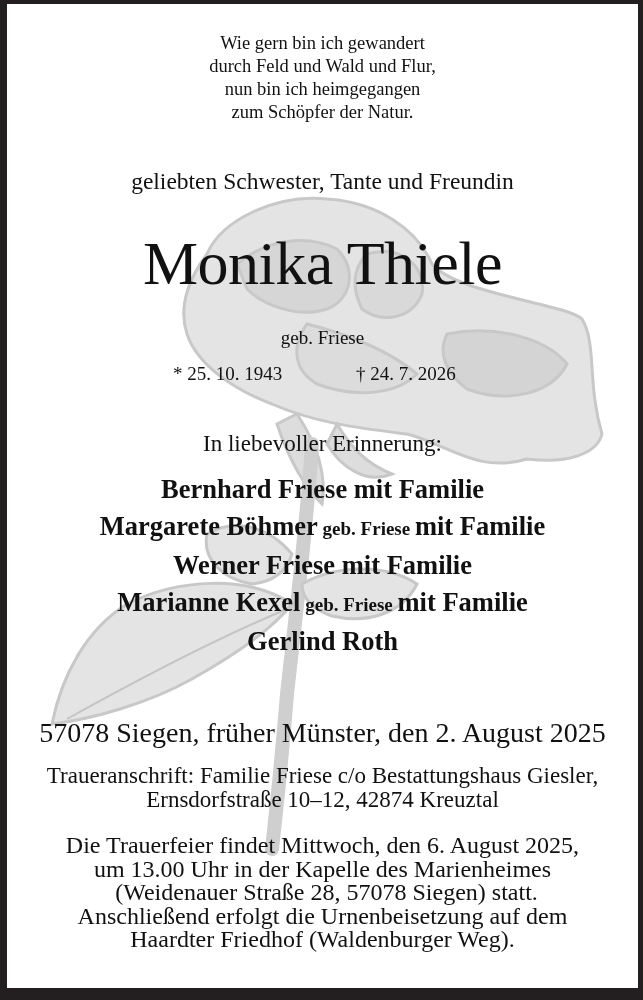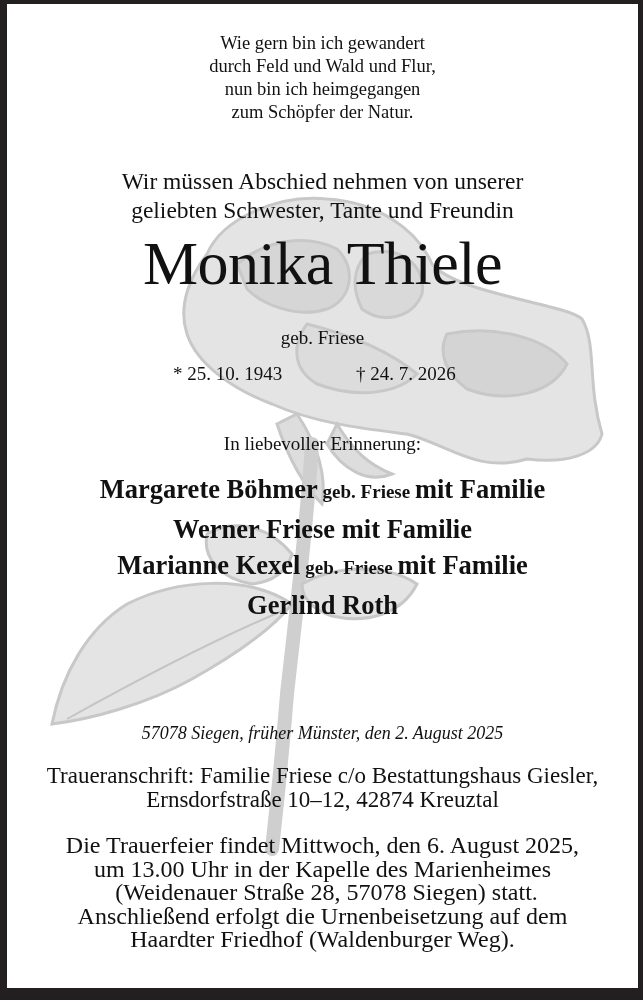--- a/index.html
+++ b/index.html
@@ -14,24 +14,24 @@
     font-family:"Liberation Serif", "DejaVu Serif", serif;
   }
   .poem { position:absolute; left:0; right:0; top:28px; font-size:18.5px; line-height:23px; }
   .intro { position:absolute; left:0; right:0; top:163px; font-size:23.5px; line-height:29px; }
   .name { position:absolute; left:0; right:0; top:224px; font-size:62px; line-height:70px; letter-spacing:-0.5px; }
   .maiden { position:absolute; left:0; right:0; top:323px; font-size:19px; line-height:22px; }
   .dates { position:absolute; left:0; right:0; top:359px; font-size:19px; line-height:22px; }
   .dates span { display:inline-block; }
   .born { position:absolute; left:166px; }
   .died { position:absolute; left:349px; }
-  .memory { position:absolute; left:0; right:0; top:429px; font-size:19px; line-height:22px; }
+  .memory { position:absolute; left:0; right:0; top:429px; font-size:23px; line-height:22px; }
   .mourners { position:absolute; left:0; right:0; top:467px; font-size:26.5px; line-height:36.5px; font-weight:bold; }
   .mourners .small { font-size:19px; }
-  .place { position:absolute; left:0; right:0; top:715px; font-size:18px; line-height:28px;font-style:italic; }
+  .place { position:absolute; left:0; right:0; top:715px; font-size:28px; line-height:28px; }
   .address { position:absolute; left:0; right:0; top:760px; font-size:23px; line-height:23.5px; }
   .service { position:absolute; left:0; right:0; top:830px; font-size:24px; line-height:23.5px; }
 </style>
 </head>
 <body>
 
 <div class="card">
 
   <svg class="rose" viewBox="0 0 631 984" xmlns="http://www.w3.org/2000/svg">
     <g fill="#e4e4e4" stroke="#c8c8c8" stroke-width="3">
@@ -59,35 +59,35 @@
   <div class="content">
 
     <div class="poem">
       <div>Wie gern bin ich gewandert</div>
       <div>durch Feld und Wald und Flur,</div>
       <div>nun bin ich heimgegangen</div>
       <div>zum Schöpfer der Natur.</div>
     </div>
 
     <div class="intro">
-      <div>Wir müssen Abschied nehmen von unserer</div>
       <div>geliebten Schwester, Tante und Freundin</div>
     </div>
 
     <div class="name">Monika Thiele</div>
     <div class="maiden">geb. Friese</div>
 
     <div class="dates">
       <span class="born">* 25. 10. 1943</span>
       <span class="died">† 24. 7. 2026</span>
     </div>
 
     <div class="memory">In liebevoller Erinnerung:</div>
 
     <div class="mourners">
+      <div>Bernhard Friese mit Familie</div>
       <div><span>Margarete Böhmer</span><span class="small"> geb. Friese </span><span>mit Familie</span></div>
       <div>Werner Friese mit Familie</div>
       <div><span>Marianne Kexel</span><span class="small"> geb. Friese </span><span>mit Familie</span></div>
       <div>Gerlind Roth</div>
     </div>
 
     <div class="place">57078 Siegen, früher Münster, den 2. August 2025</div>
 
     <div class="address">
       <div>Traueranschrift: Familie Friese c/o Bestattungshaus Giesler,</div>

